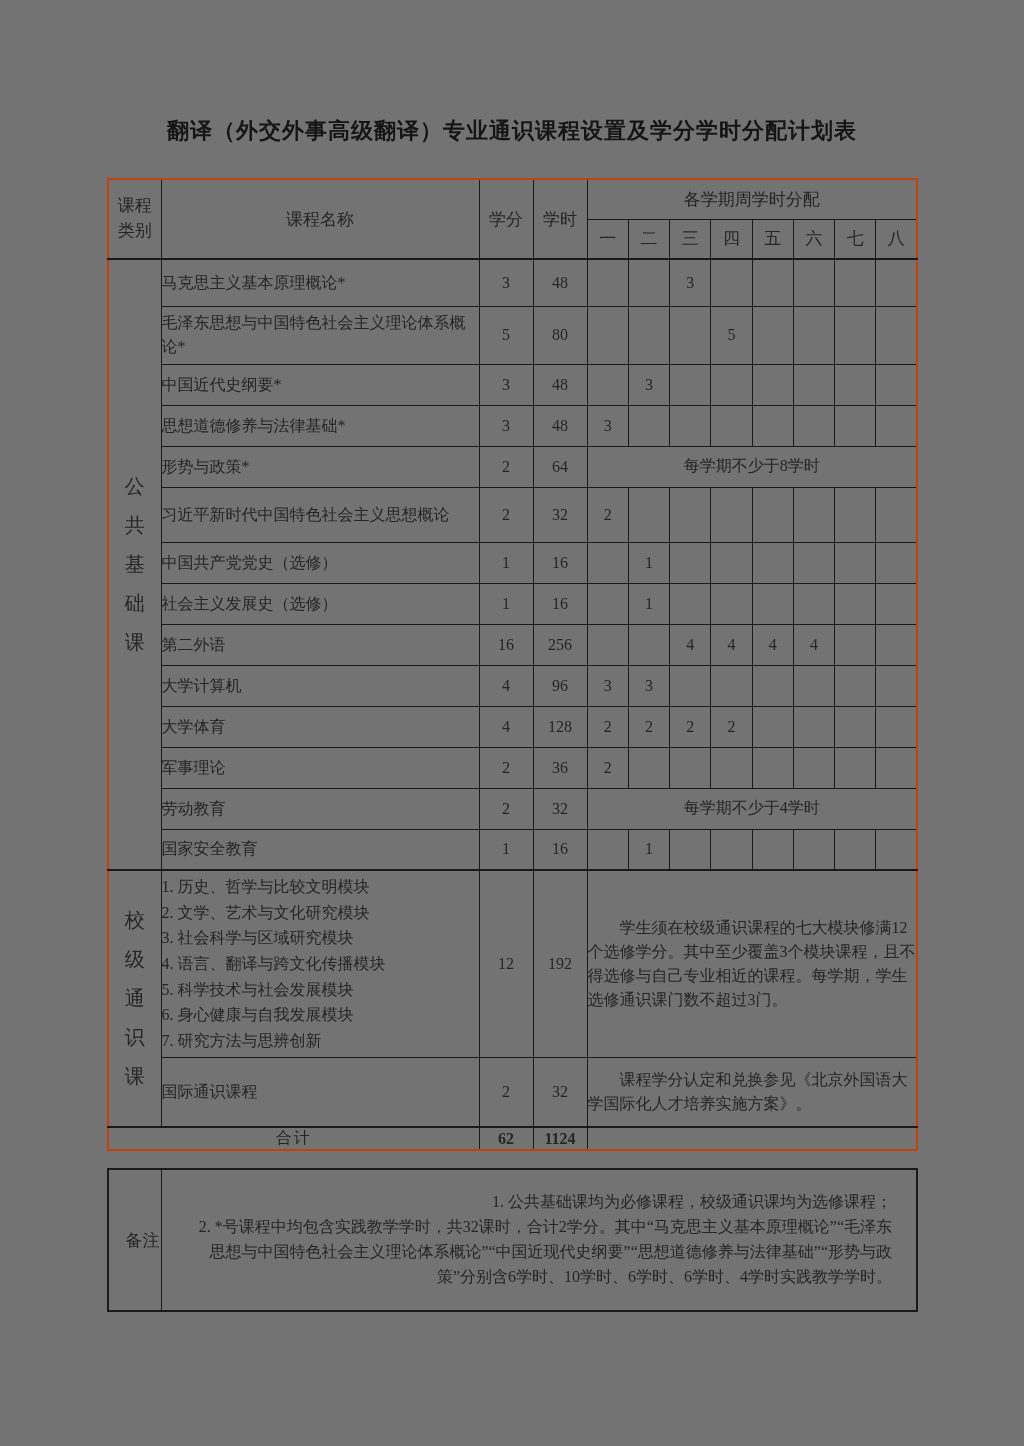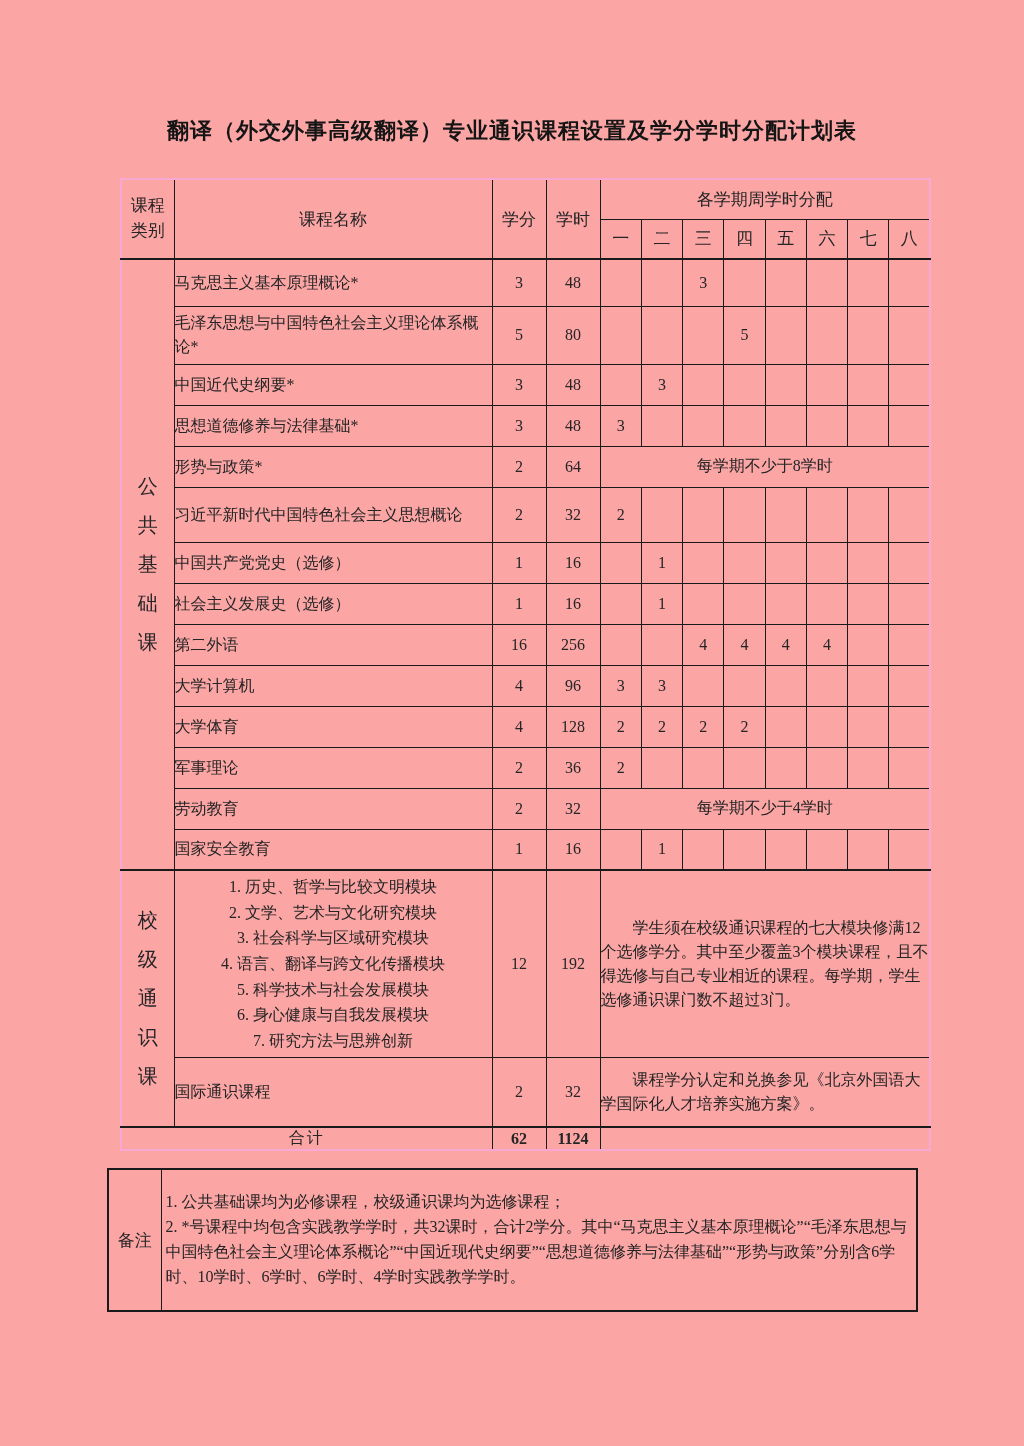--- a/index.html
+++ b/index.html
@@ -1,46 +1,46 @@
 <!DOCTYPE html>
 <html><head>
 <meta charset="utf-8">
 <style>
   html,body{margin:0;padding:0;background:#ffffff;}
   .page{
-    position:relative;width:1024px;height:1446px;background:#fca5a5;
+    position:relative;width:1024px;height:1446px;background:#737373;
     font-family:"Liberation Serif","DejaVu Serif",serif;color:#1d1d1d;
     overflow:hidden;
   }
   .title{
     position:absolute;top:116px;left:0;width:100%;
     text-align:center;font-size:22px;font-weight:bold;letter-spacing:1px;
     font-family:"Liberation Sans","DejaVu Sans",sans-serif;color:#151515;
   }
   table{border-collapse:collapse;table-layout:fixed;}
-  .main{position:absolute;left:120px;top:178px;width:809px;border:2px solid #f9a8d4;}
+  .main{position:absolute;left:107px;top:178px;width:809px;border:2px solid #c2410c;}
   .main td{border:1px solid #1a1a1a;vertical-align:middle;font-size:16px;padding:0;color:#252525;}
   tr.sep td{border-top:2px solid #1a1a1a;}
   .hh td{text-align:center;font-size:17px;}
   .c{text-align:center;}
   .num{font-size:17px;}
   .b{font-weight:bold;}
   .nm{text-align:left;padding:5px 26px 5px 9px;line-height:1.5;}
-  .mods{text-align:center;padding:6px 6px 6px 9px;line-height:1.6;}
+  .mods{text-align:left;padding:6px 6px 6px 9px;line-height:1.6;}
   .note{text-align:left;padding:6px 8px;line-height:1.5;text-indent:2em;}
   .spn{font-size:16px;}
   .vert{width:1.15em;margin:0 auto;word-break:break-all;line-height:1.95;text-align:center;font-size:20px;}
   .w2{width:2.4em;margin:0 auto;line-height:1.45;text-align:center;}
   .tlabel{font-size:18px;letter-spacing:2px;}
   .h40{height:40px}.h41{height:41px}.h47{height:47px}.h55{height:55px}
   .h58{height:58px}.hmod{height:187px}.h70{height:70px}.h36{height:18px}
   .remarks{position:absolute;left:107px;top:1168px;width:809px;border:2px solid #1a1a1a;}
   .remarks td{border:1px solid #1a1a1a;vertical-align:middle;color:#252525;}
-  .remarks .lbl{text-align:center;font-size:17px;}
-  .remarks .body{padding:10px 4px;line-height:1.56;font-size:16px;text-align:left;}
+  .remarks .lbl{text-align:right;font-size:17px;}
+  .remarks .body{padding:10px 24px;line-height:1.56;font-size:16px;text-align:right;}
   .remarks tr{height:142px;}
 </style>
 </head>
 <body>
 
 <div class="page">
   <div class="title">翻译（外交外事高级翻译）专业通识课程设置及学分学时分配计划表</div>
 
   <table class="main">
     <colgroup>

